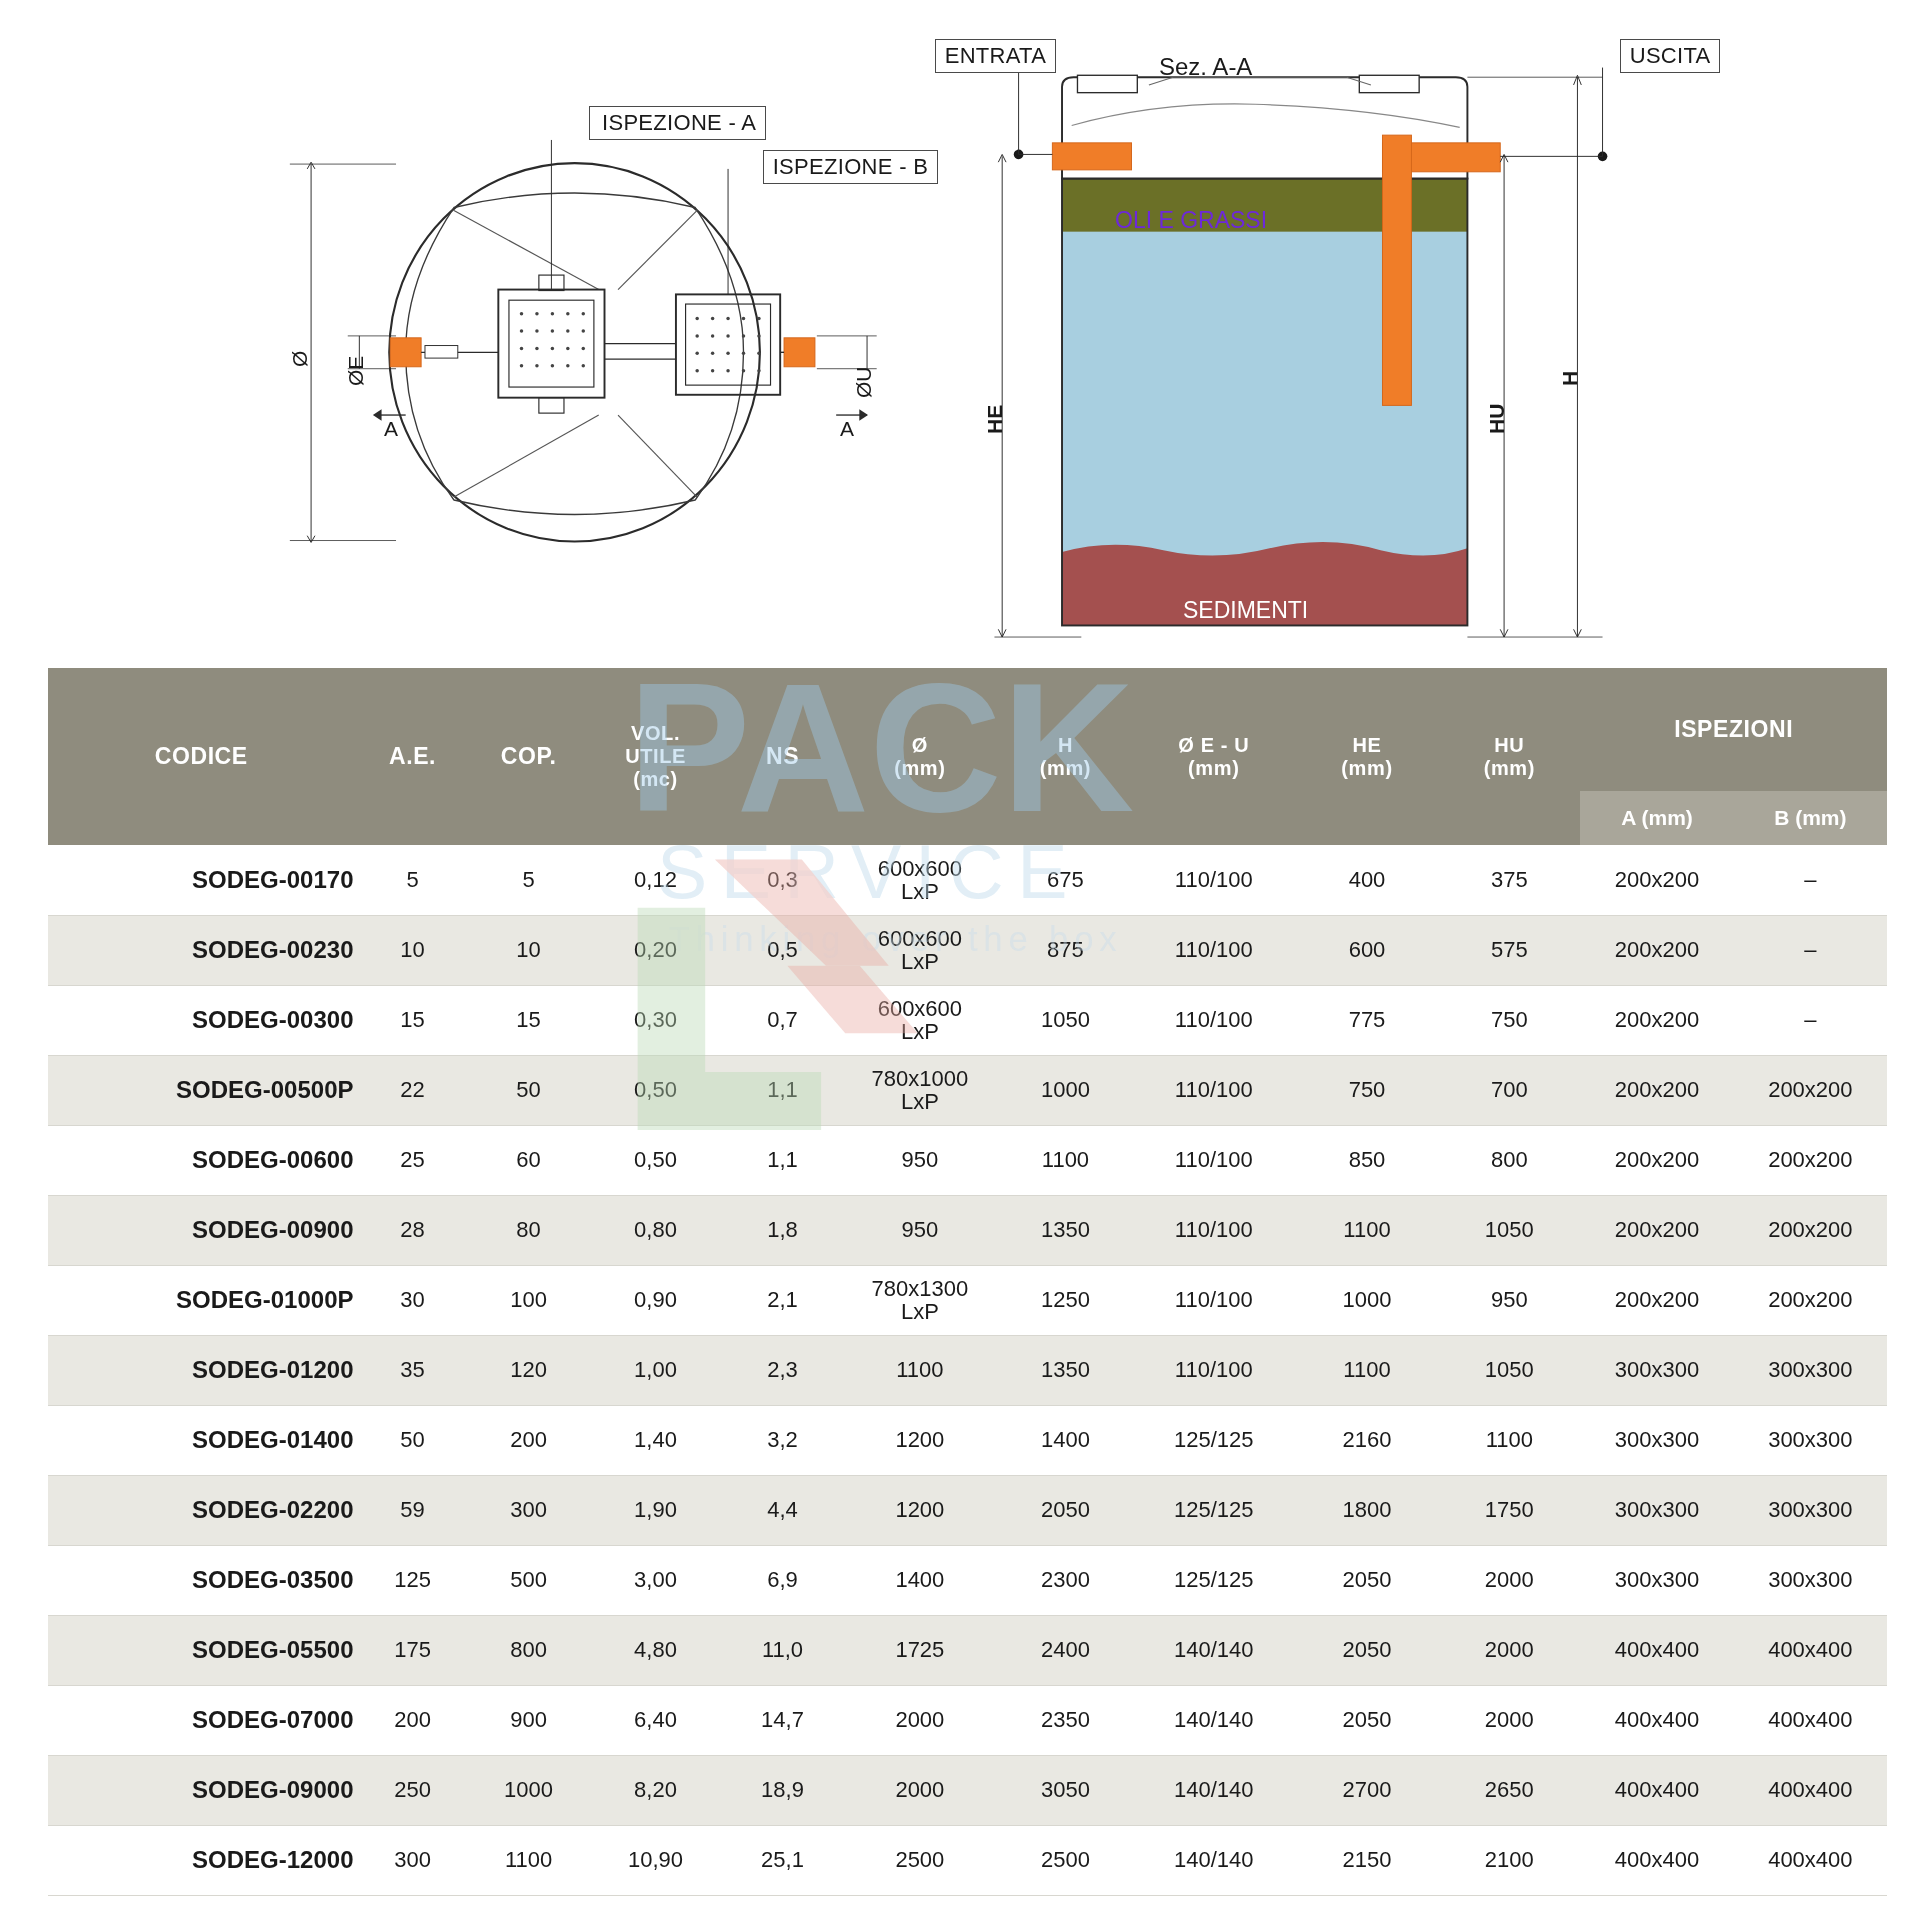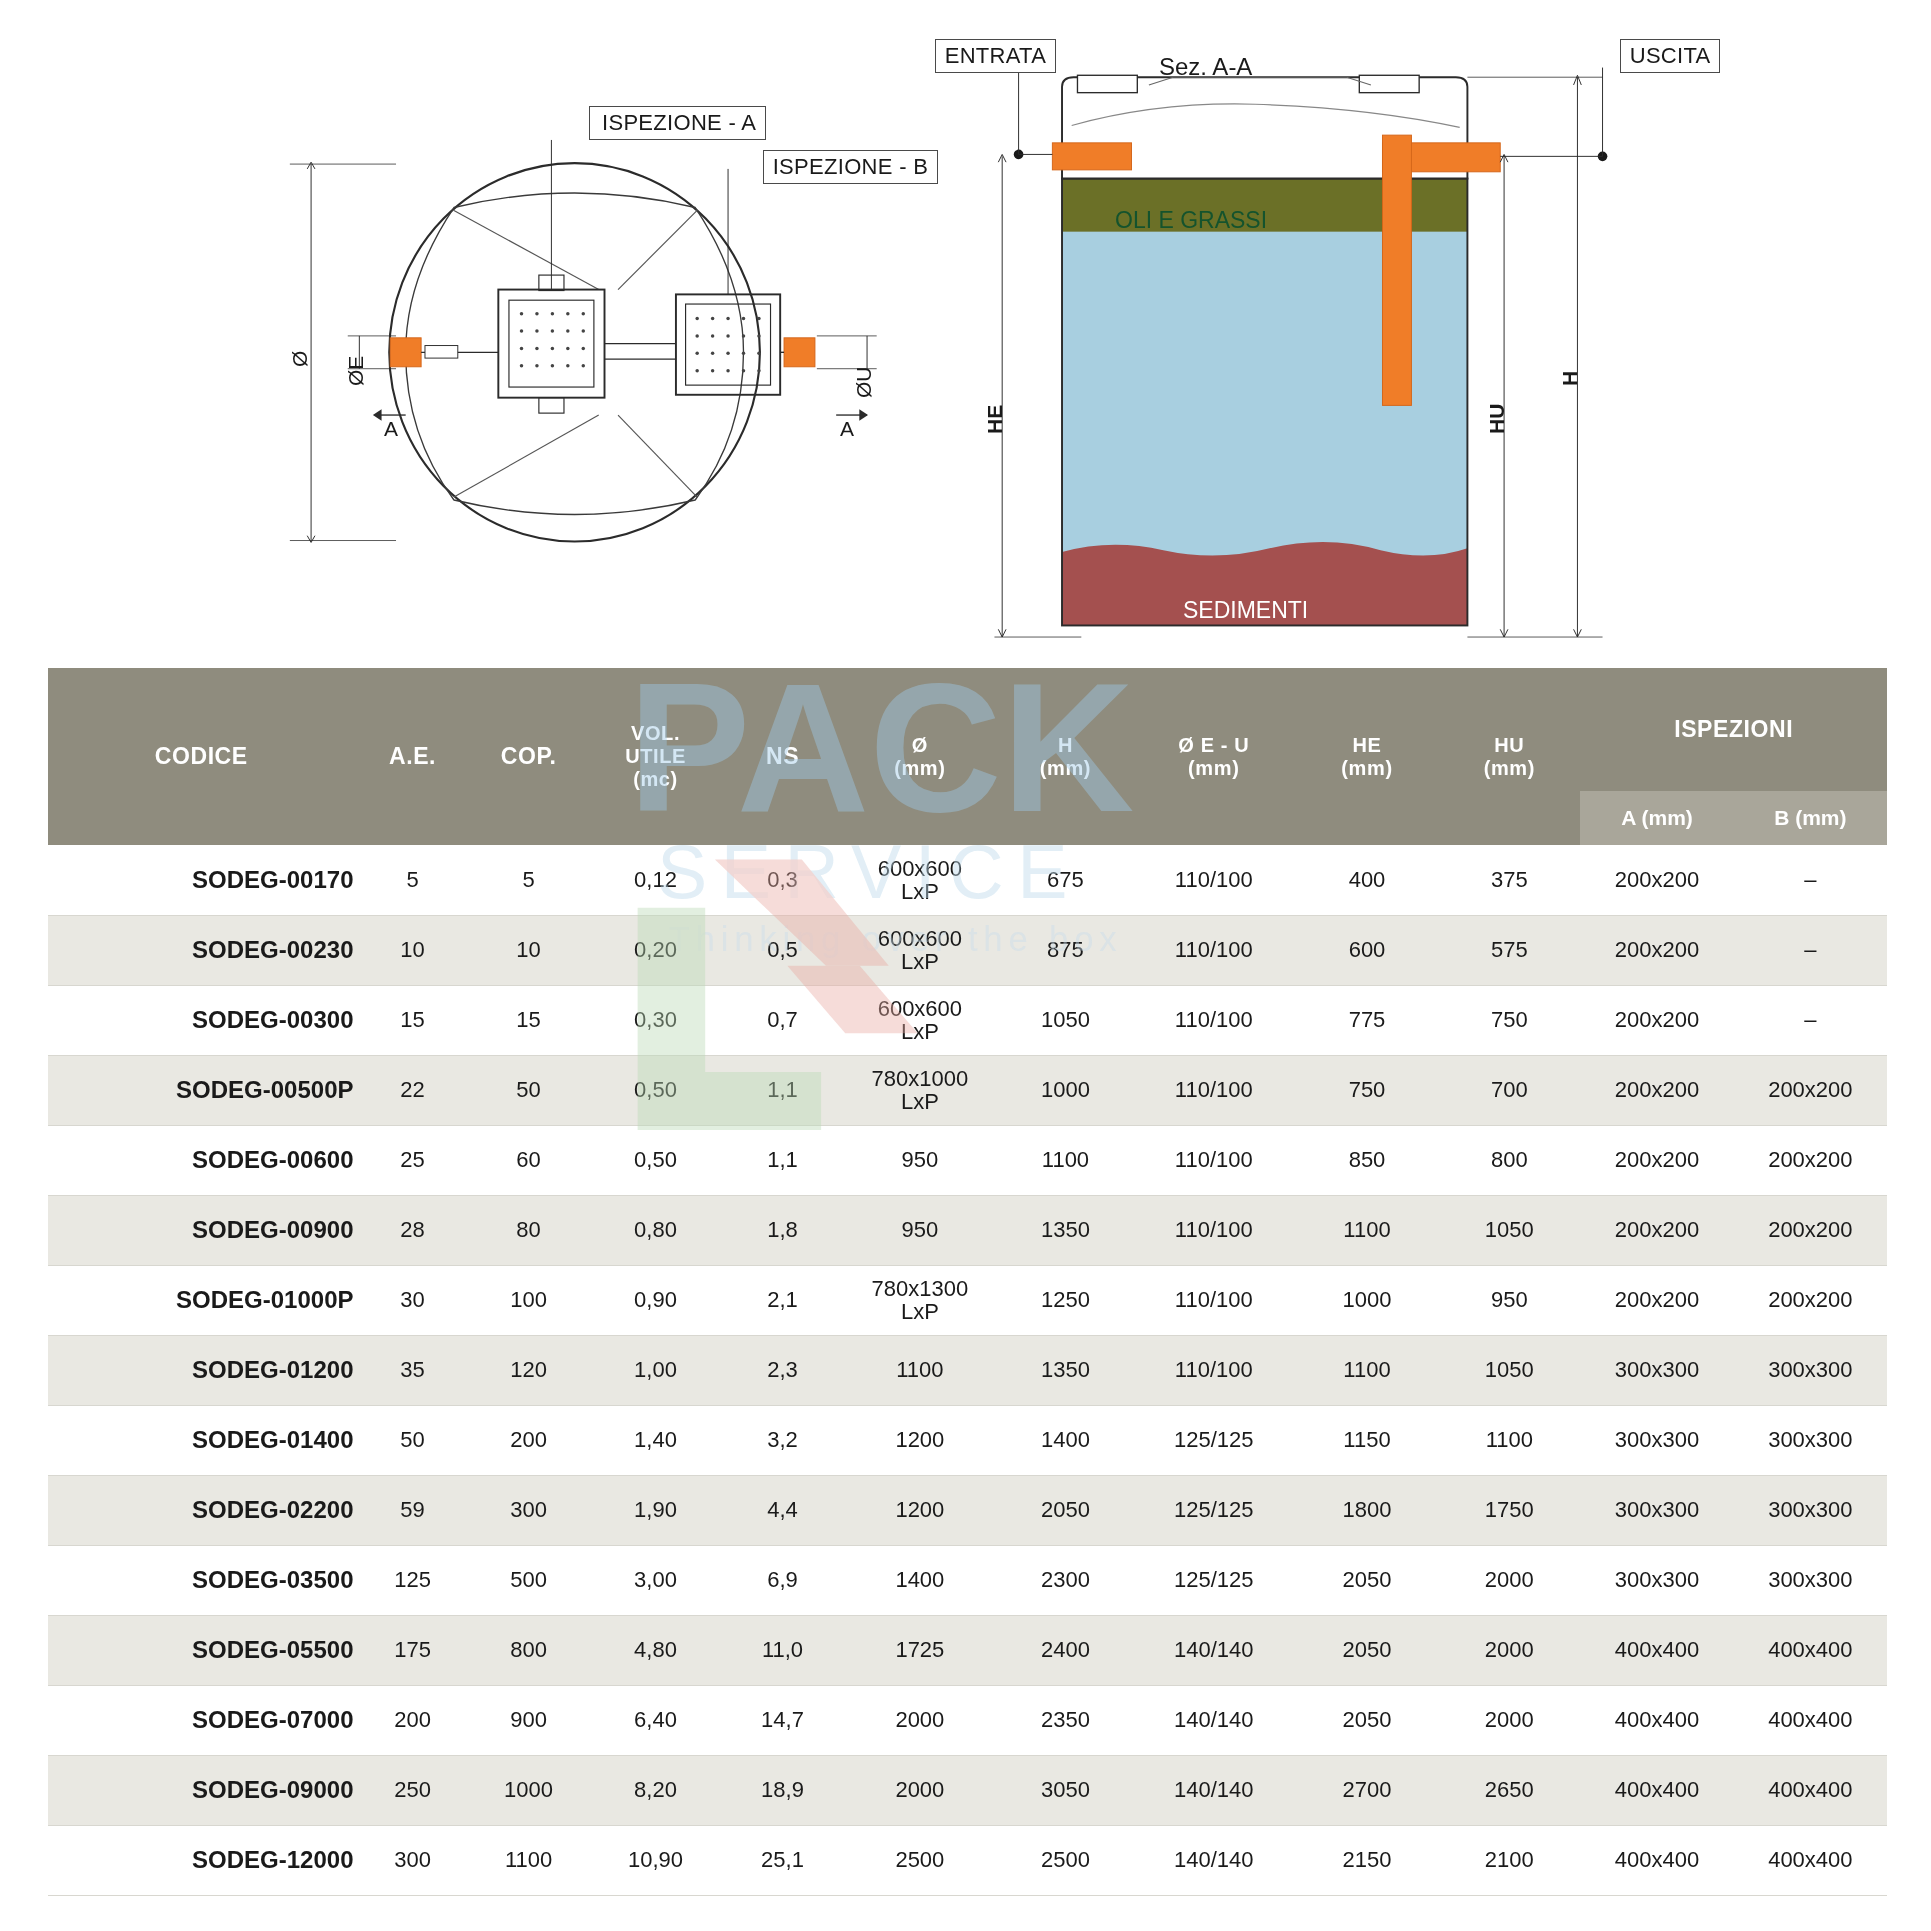--- a/index.html
+++ b/index.html
@@ -272,21 +272,21 @@
     <div class="dimlabel vert" style="left:288px; top:367px;">Ø</div>
     <div class="dimlabel vert" style="left:344px; top:386px;">ØE</div>
     <div class="dimlabel vert" style="left:852px; top:398px;">ØU</div>
     <div class="dimlabel" style="left:384px; top:417px;">A</div>
     <div class="dimlabel" style="left:840px; top:417px;">A</div>
 
     <div class="plainlabel" style="left:1159px; top:37px; font-size:24px;">Sez. A-A</div>
     <div class="callout" style="left:935px; top:39px;text-align:right;">ENTRATA</div>
     <div class="callout" style="left:1620px; top:39px;">USCITA</div>
 
-    <div class="plainlabel" style="left:1115px; top:191px; color:#14532d; font-size:23px;">OLI E GRASSI</div>
+    <div class="plainlabel" style="left:1115px; top:191px; color:#6d28d9; font-size:23px;">OLI E GRASSI</div>
     <div class="plainlabel" style="left:1183px; top:581px; color:#ffffff; font-size:23px;">SEDIMENTI</div>
 
     <div class="dimlabel vert" style="left:983px; top:434px; font-weight:bold;">HE</div>
     <div class="dimlabel vert" style="left:1485px; top:434px; font-weight:bold;">HU</div>
     <div class="dimlabel vert" style="left:1558px; top:386px; font-weight:bold;">H</div>
   </div>
 
   <svg class="watermark" viewBox="0 0 760 560">
     <text x="30" y="200" font-family="Liberation Sans, sans-serif" font-size="190" font-weight="bold" fill="#9ec9e6" opacity="0.8">PACK</text>
     <text x="60" y="290" font-family="Liberation Sans, sans-serif" font-size="78" letter-spacing="14" fill="#bcd9ea" opacity="0.8">SERVICE</text>
@@ -490,21 +490,21 @@
           </tr>
           <tr class="odd">
             <td class="code">SODEG-01400</td>
             <td>50</td>
             <td>200</td>
             <td>1,40</td>
             <td>3,2</td>
             <td>1200</td>
             <td>1400</td>
             <td>125/125</td>
-            <td>1150</td>
+            <td>2160</td>
             <td>1100</td>
             <td>300x300</td>
             <td>300x300</td>
           </tr>
           <tr class="even">
             <td class="code">SODEG-02200</td>
             <td>59</td>
             <td>300</td>
             <td>1,90</td>
             <td>4,4</td>

